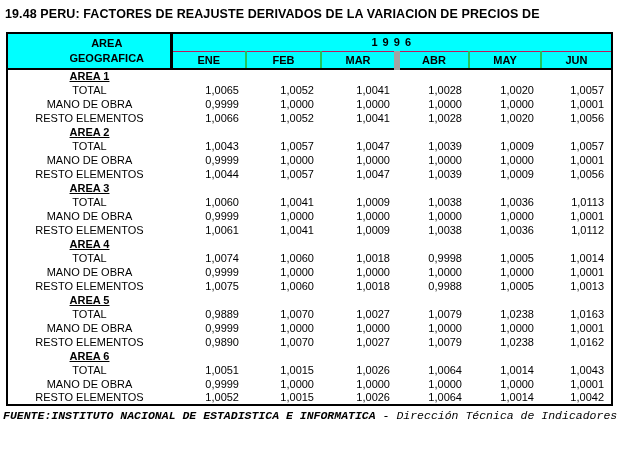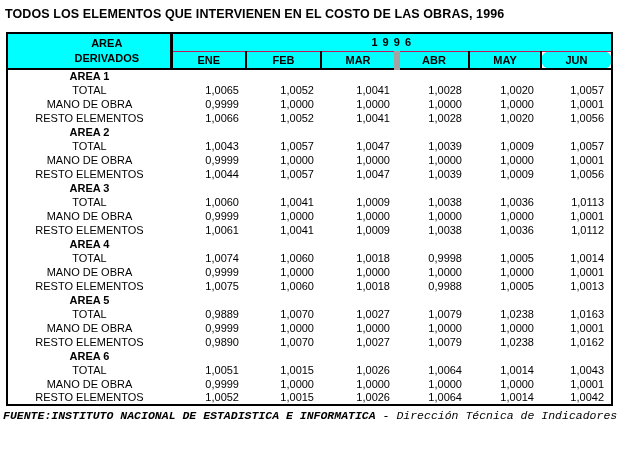--- a/index.html
+++ b/index.html
@@ -37,72 +37,73 @@
   th.corner {
     border-right:3px solid #000;
     border-bottom:2px solid #000;
   }
   th.corner div { line-height:15px;padding-left:36px; }
   th.year {
     border-bottom:1px solid #be185d;
     letter-spacing:1px;
   }
   th.month {
-    border-right:2px solid #000000;
+    border-right:2px solid #22c55e;
     border-bottom:2px solid #000;
   }
   th.month.thick-right { border-right:6px solid #a3a3a3; }
-  th.month:last-child { border-right:none;border-radius:9px; }
+  th.month:last-child { border-right:none; }
   tbody td {
     height:14px;
     font-size:11px;
     line-height:13px;
     vertical-align:middle;
     white-space:nowrap;
   }
   td.row-label { text-align:center; }
   tr.area-row td.row-label {
     font-weight:bold;
+    text-decoration:underline;
   }
   tr.bold-row td { font-weight:normal; }
   td.value {
     text-align:right;
     padding-right:7px;
   }
   .footer {
     margin:3px 0 0 3px;
     font-family:Liberation Mono, monospace;
     font-style:italic;
     font-size:11.5px;
     white-space:nowrap;
   }
   .footer .src-bold { font-weight:bold; }
 </style>
 </head>
 <body>
 
 <div class="title">
-  <div>TODOS LOS ELEMENTOS QUE INTERVIENEN EN EL COSTO DE LAS OBRAS, 1996</div>
+  <div>19.48 PERU: FACTORES DE REAJUSTE DERIVADOS DE LA VARIACION DE PRECIOS DE</div>
 </div>
 
 <table class="stat-table">
   <colgroup>
     <col style="width:164px">
     <col style="width:75px">
     <col style="width:75px">
     <col style="width:76px">
     <col style="width:72px">
     <col style="width:72px">
     <col style="width:71px">
   </colgroup>
   <thead>
     <tr>
       <th class="corner" rowspan="2">
         <div>AREA</div>
-        <div>DERIVADOS</div>
+        <div>GEOGRAFICA</div>
       </th>
       <th class="year" colspan="6">1 9 9 6</th>
     </tr>
     <tr id="month-row">
         <th class="month">ENE</th>
         <th class="month">FEB</th>
         <th class="month thick-right">MAR</th>
         <th class="month">ABR</th>
         <th class="month">MAY</th>
         <th class="month">JUN</th>

